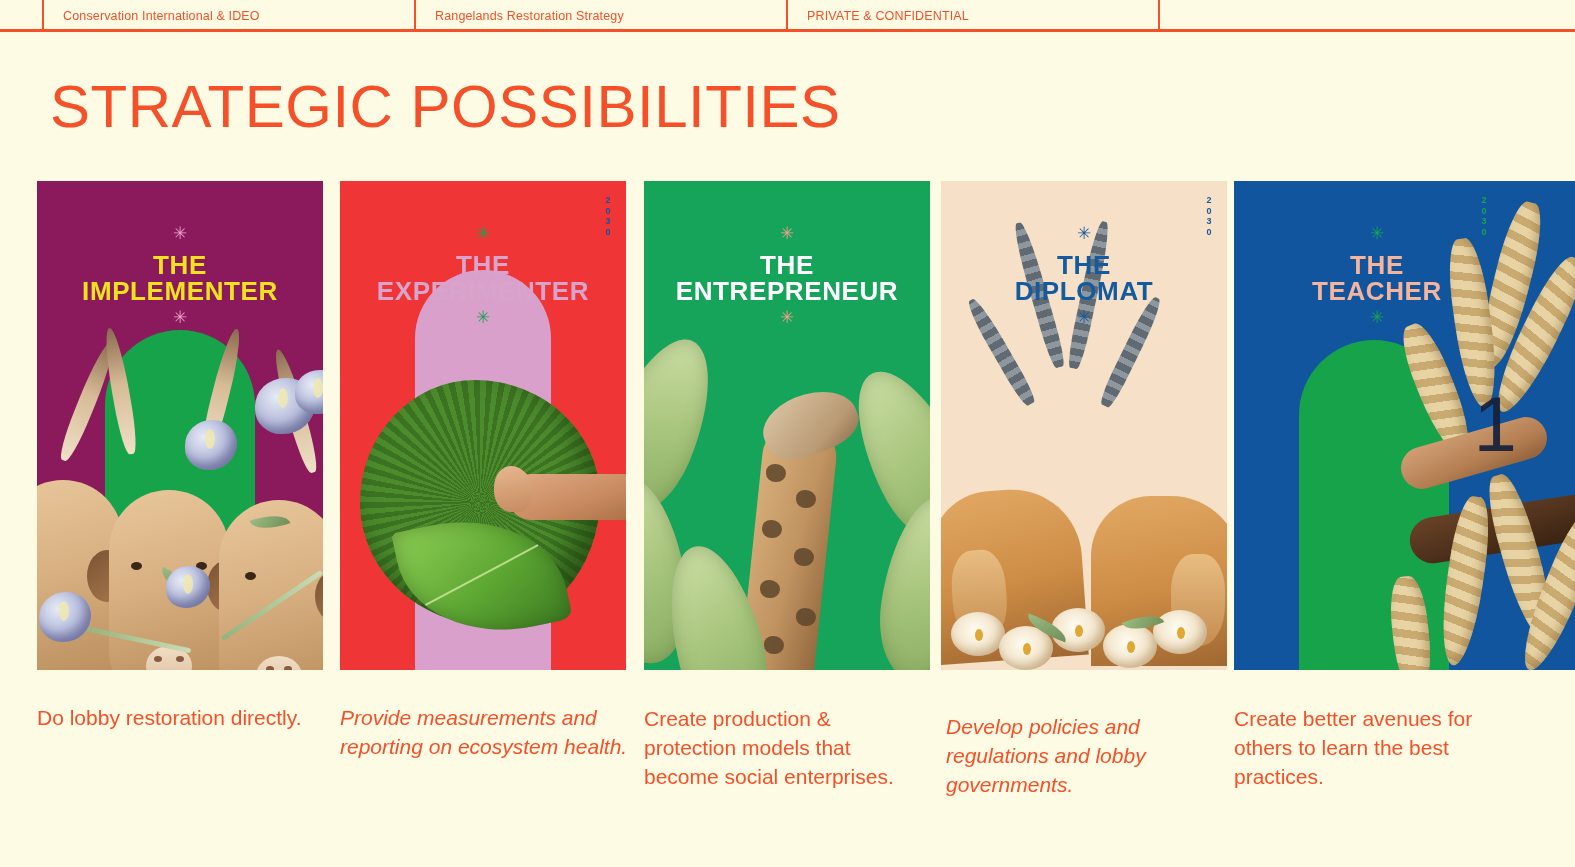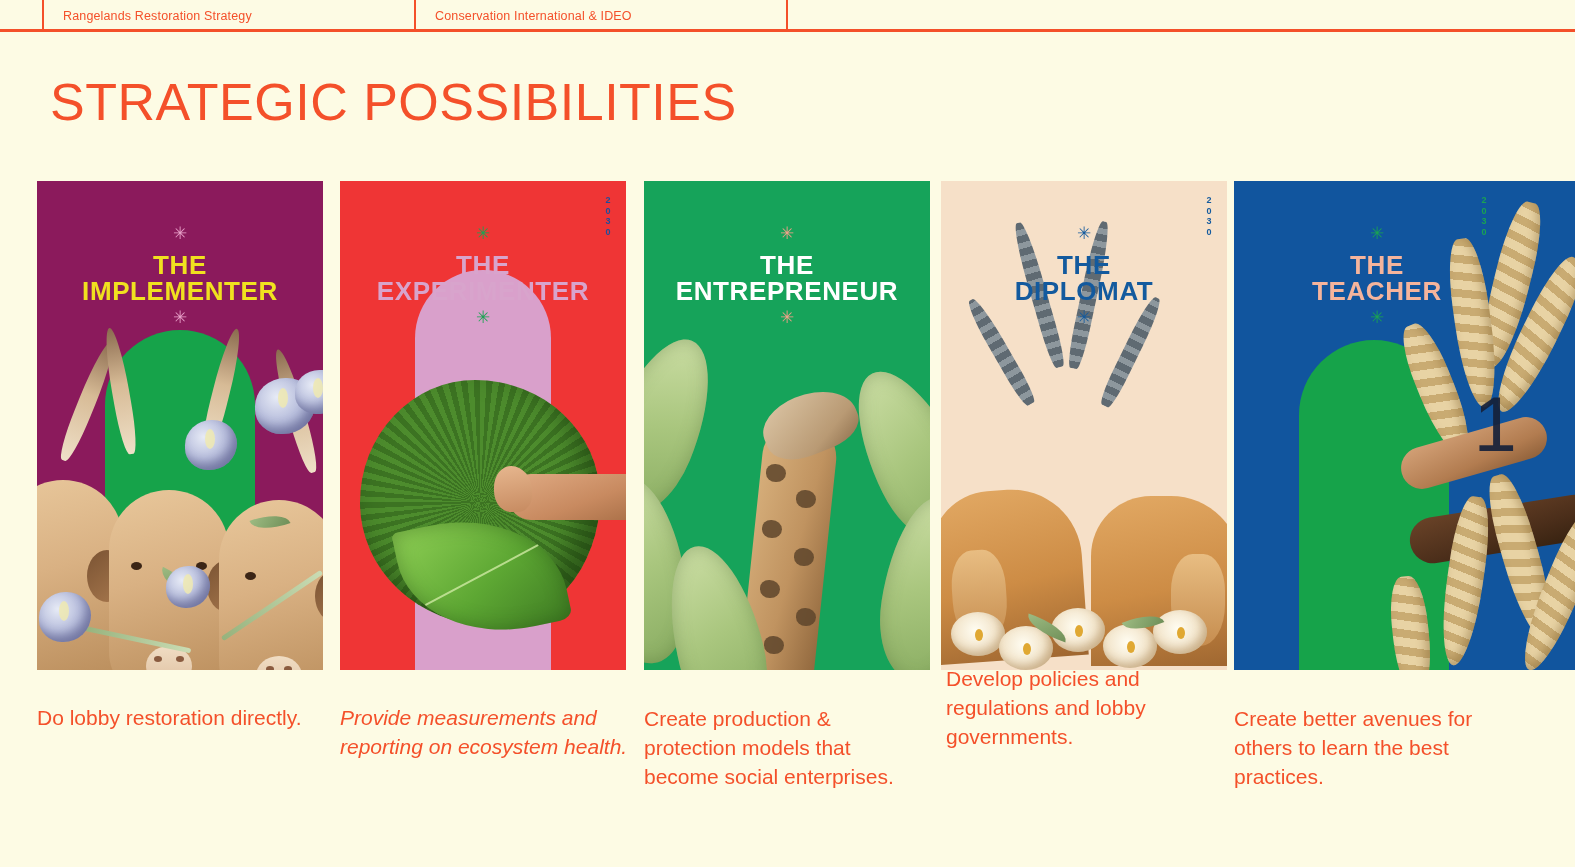--- a/index.html
+++ b/index.html
@@ -39,21 +39,21 @@
   .hc-2 { width: 372px; }
   .hc-3 { width: 371px; }
   .hc-4 { width: 372px; }
   .header-pad-right { flex: 1; height: 32px; }
 
   
   .page-title {
     position: absolute;
     left: 50px; top: 72px;
     color: #f4502a;
-    font-size: 52px;
+    font-size: 60px;
     font-weight: 400;
     letter-spacing: 0.5px;
     white-space: nowrap;
   }
 
   
   .cards {
     position: absolute;
     left: 0; top: 181px;
     width: 1575px;
@@ -311,33 +311,36 @@
   .caption {
     position: absolute;
     color: #f4502a;
     font-size: 21px;
     line-height: 29px;
     white-space: pre-line;
   }
   .cap-c0 { left: 37px;   top: 703px; width: 290px; }
   .cap-c1 { left: 340px;  top: 703px; width: 292px; font-style: italic; }
   .cap-c2 { left: 644px;  top: 704px; width: 295px; }
-  .cap-c3 { left: 946px;  top: 664px; width: 275px; }
+  .cap-c3 { left: 946px;  top: 712px; width: 275px; font-style: italic; }
   .cap-c4 { left: 1234px; top: 704px; width: 290px; }
 </style>
 </head>
 <body>
 
 <div class="header">
   <div class="header-pad-left"></div>
+  <div class="header-cell hc-1">
+    <span>Conservation International &amp; IDEO</span>
+  </div>
   <div class="header-cell hc-2">
     <span>Rangelands Restoration Strategy</span>
   </div>
-  <div class="header-cell hc-1">
-    <span>Conservation International &amp; IDEO</span>
+  <div class="header-cell hc-4">
+    <span>PRIVATE &amp; CONFIDENTIAL</span>
   </div>
   <div class="header-pad-right"></div>
 </div>
 
 <div class="page-title">STRATEGIC POSSIBILITIES</div>
 
 <div class="cards">
 
   <div class="card card-c0" style="background:#8b1a5c;">
     <div class="arch" style="background:#16a34a;"></div>

